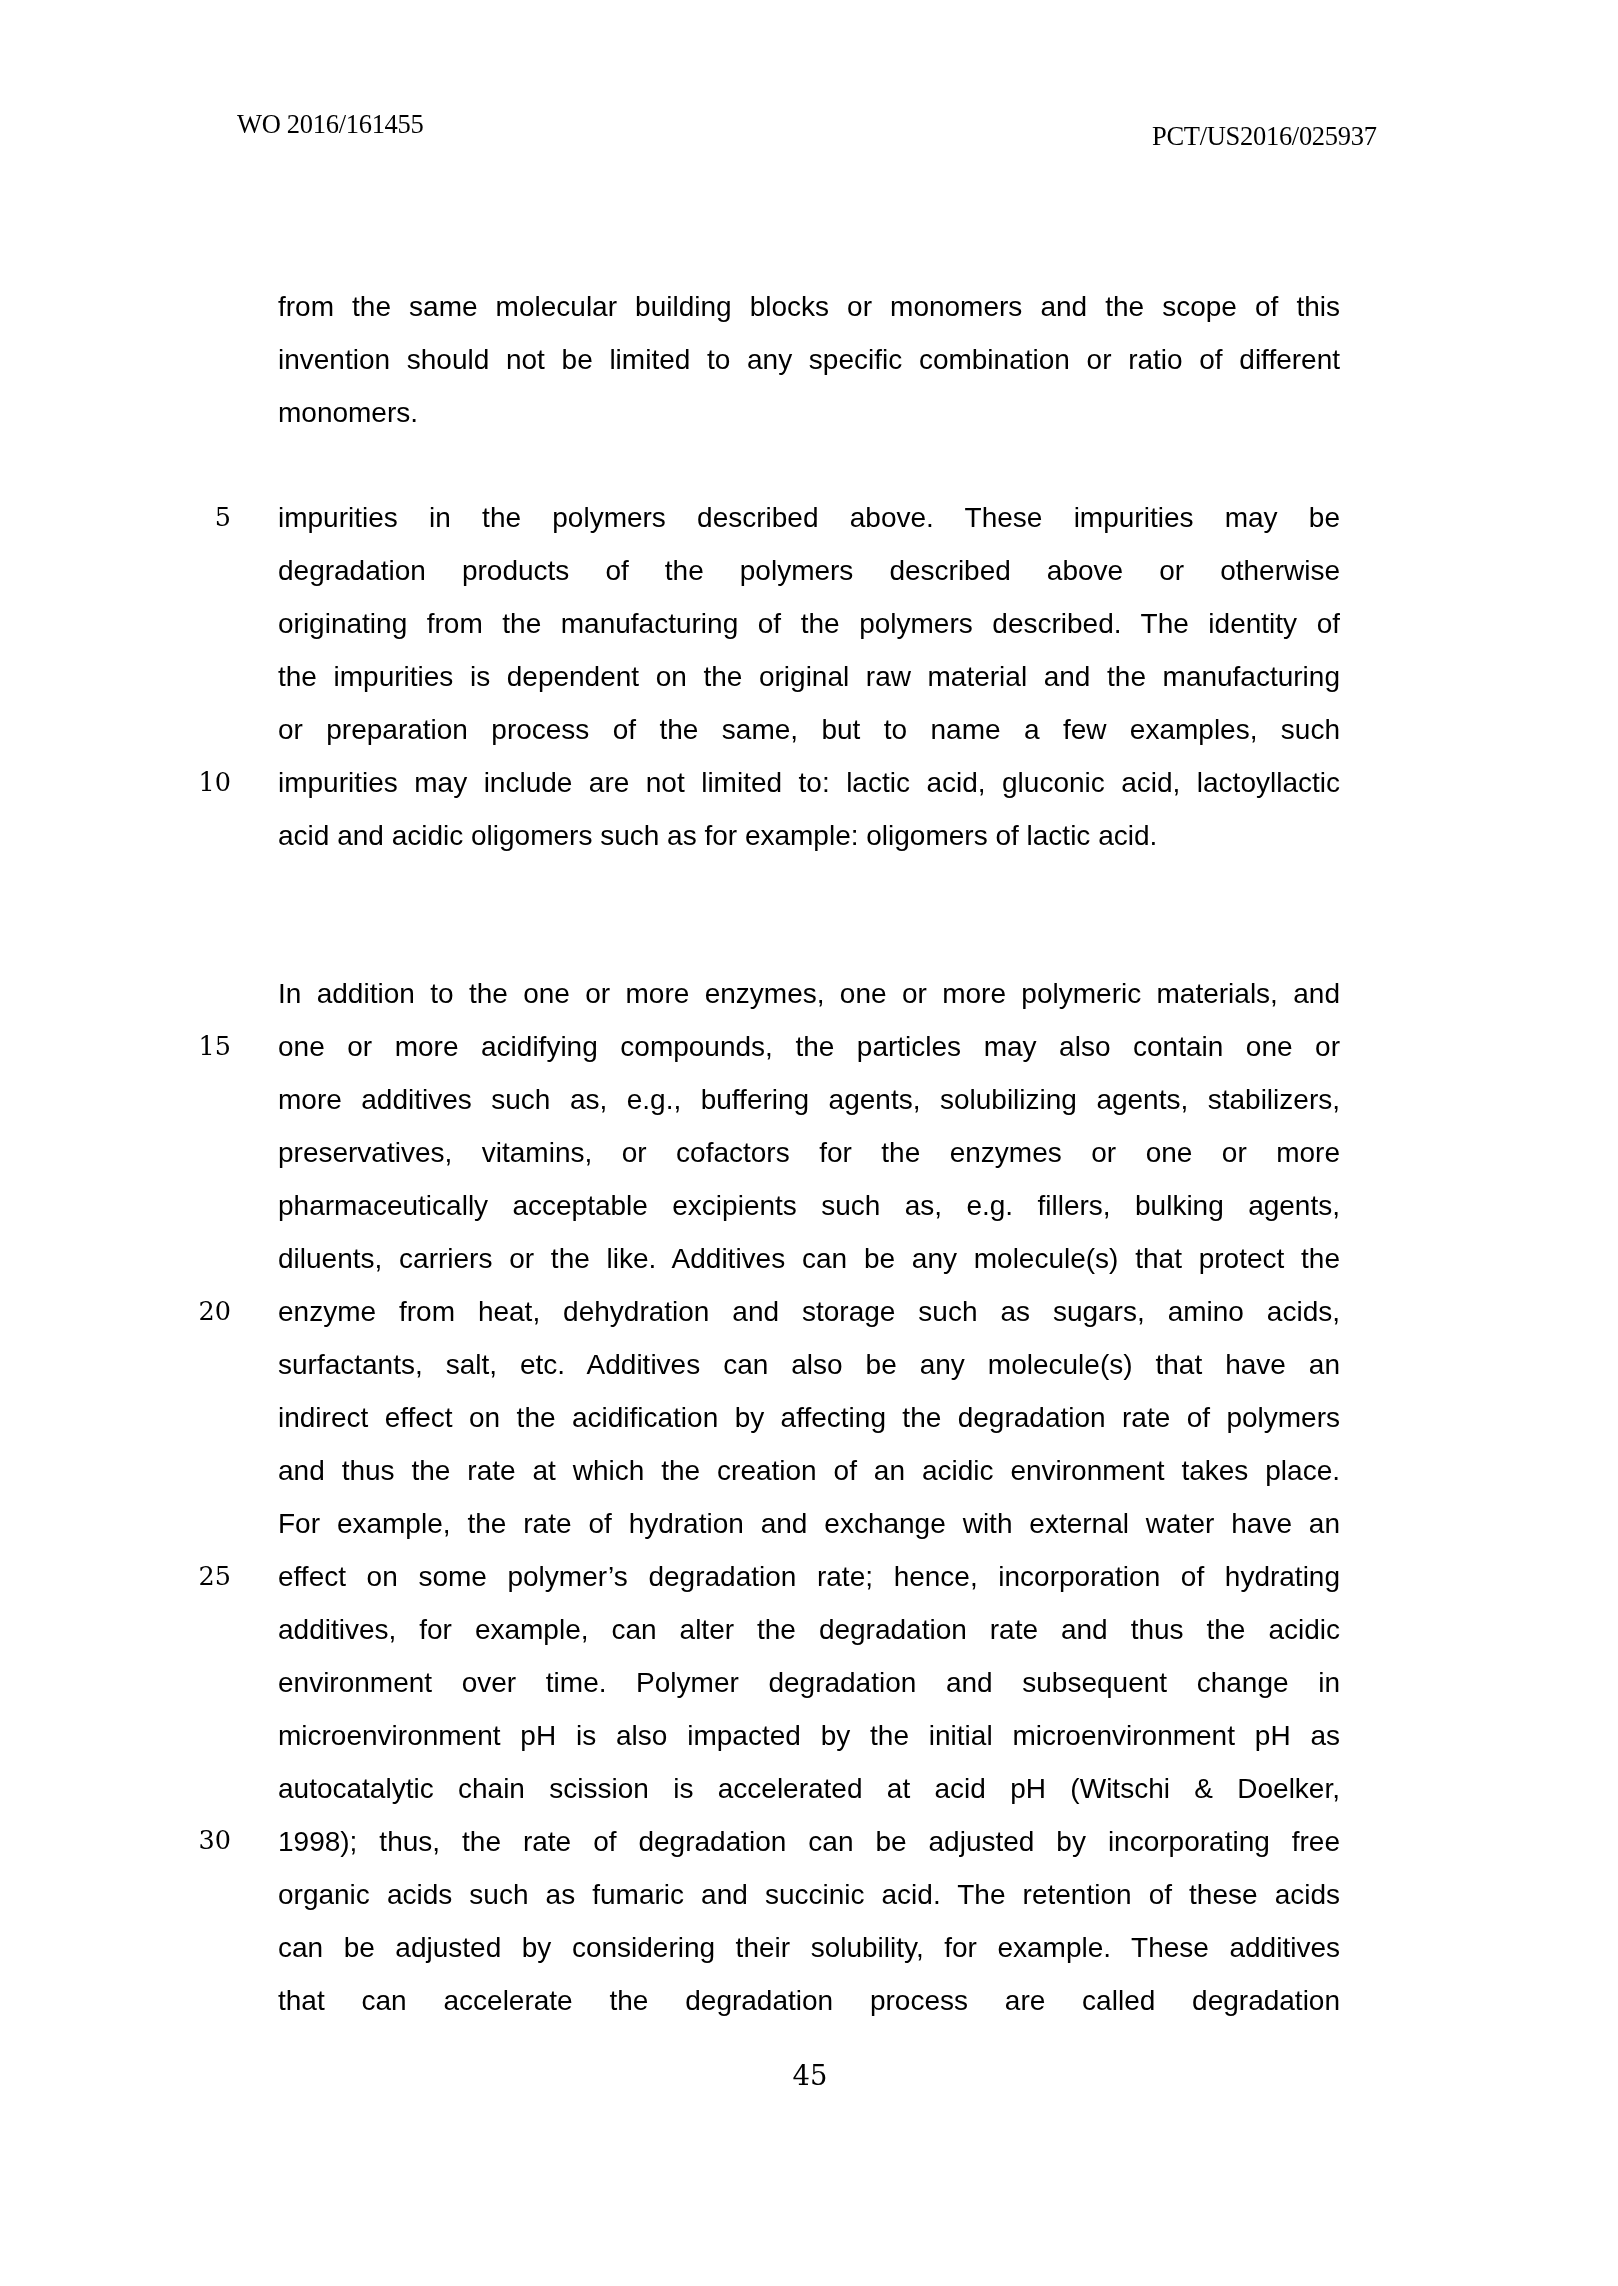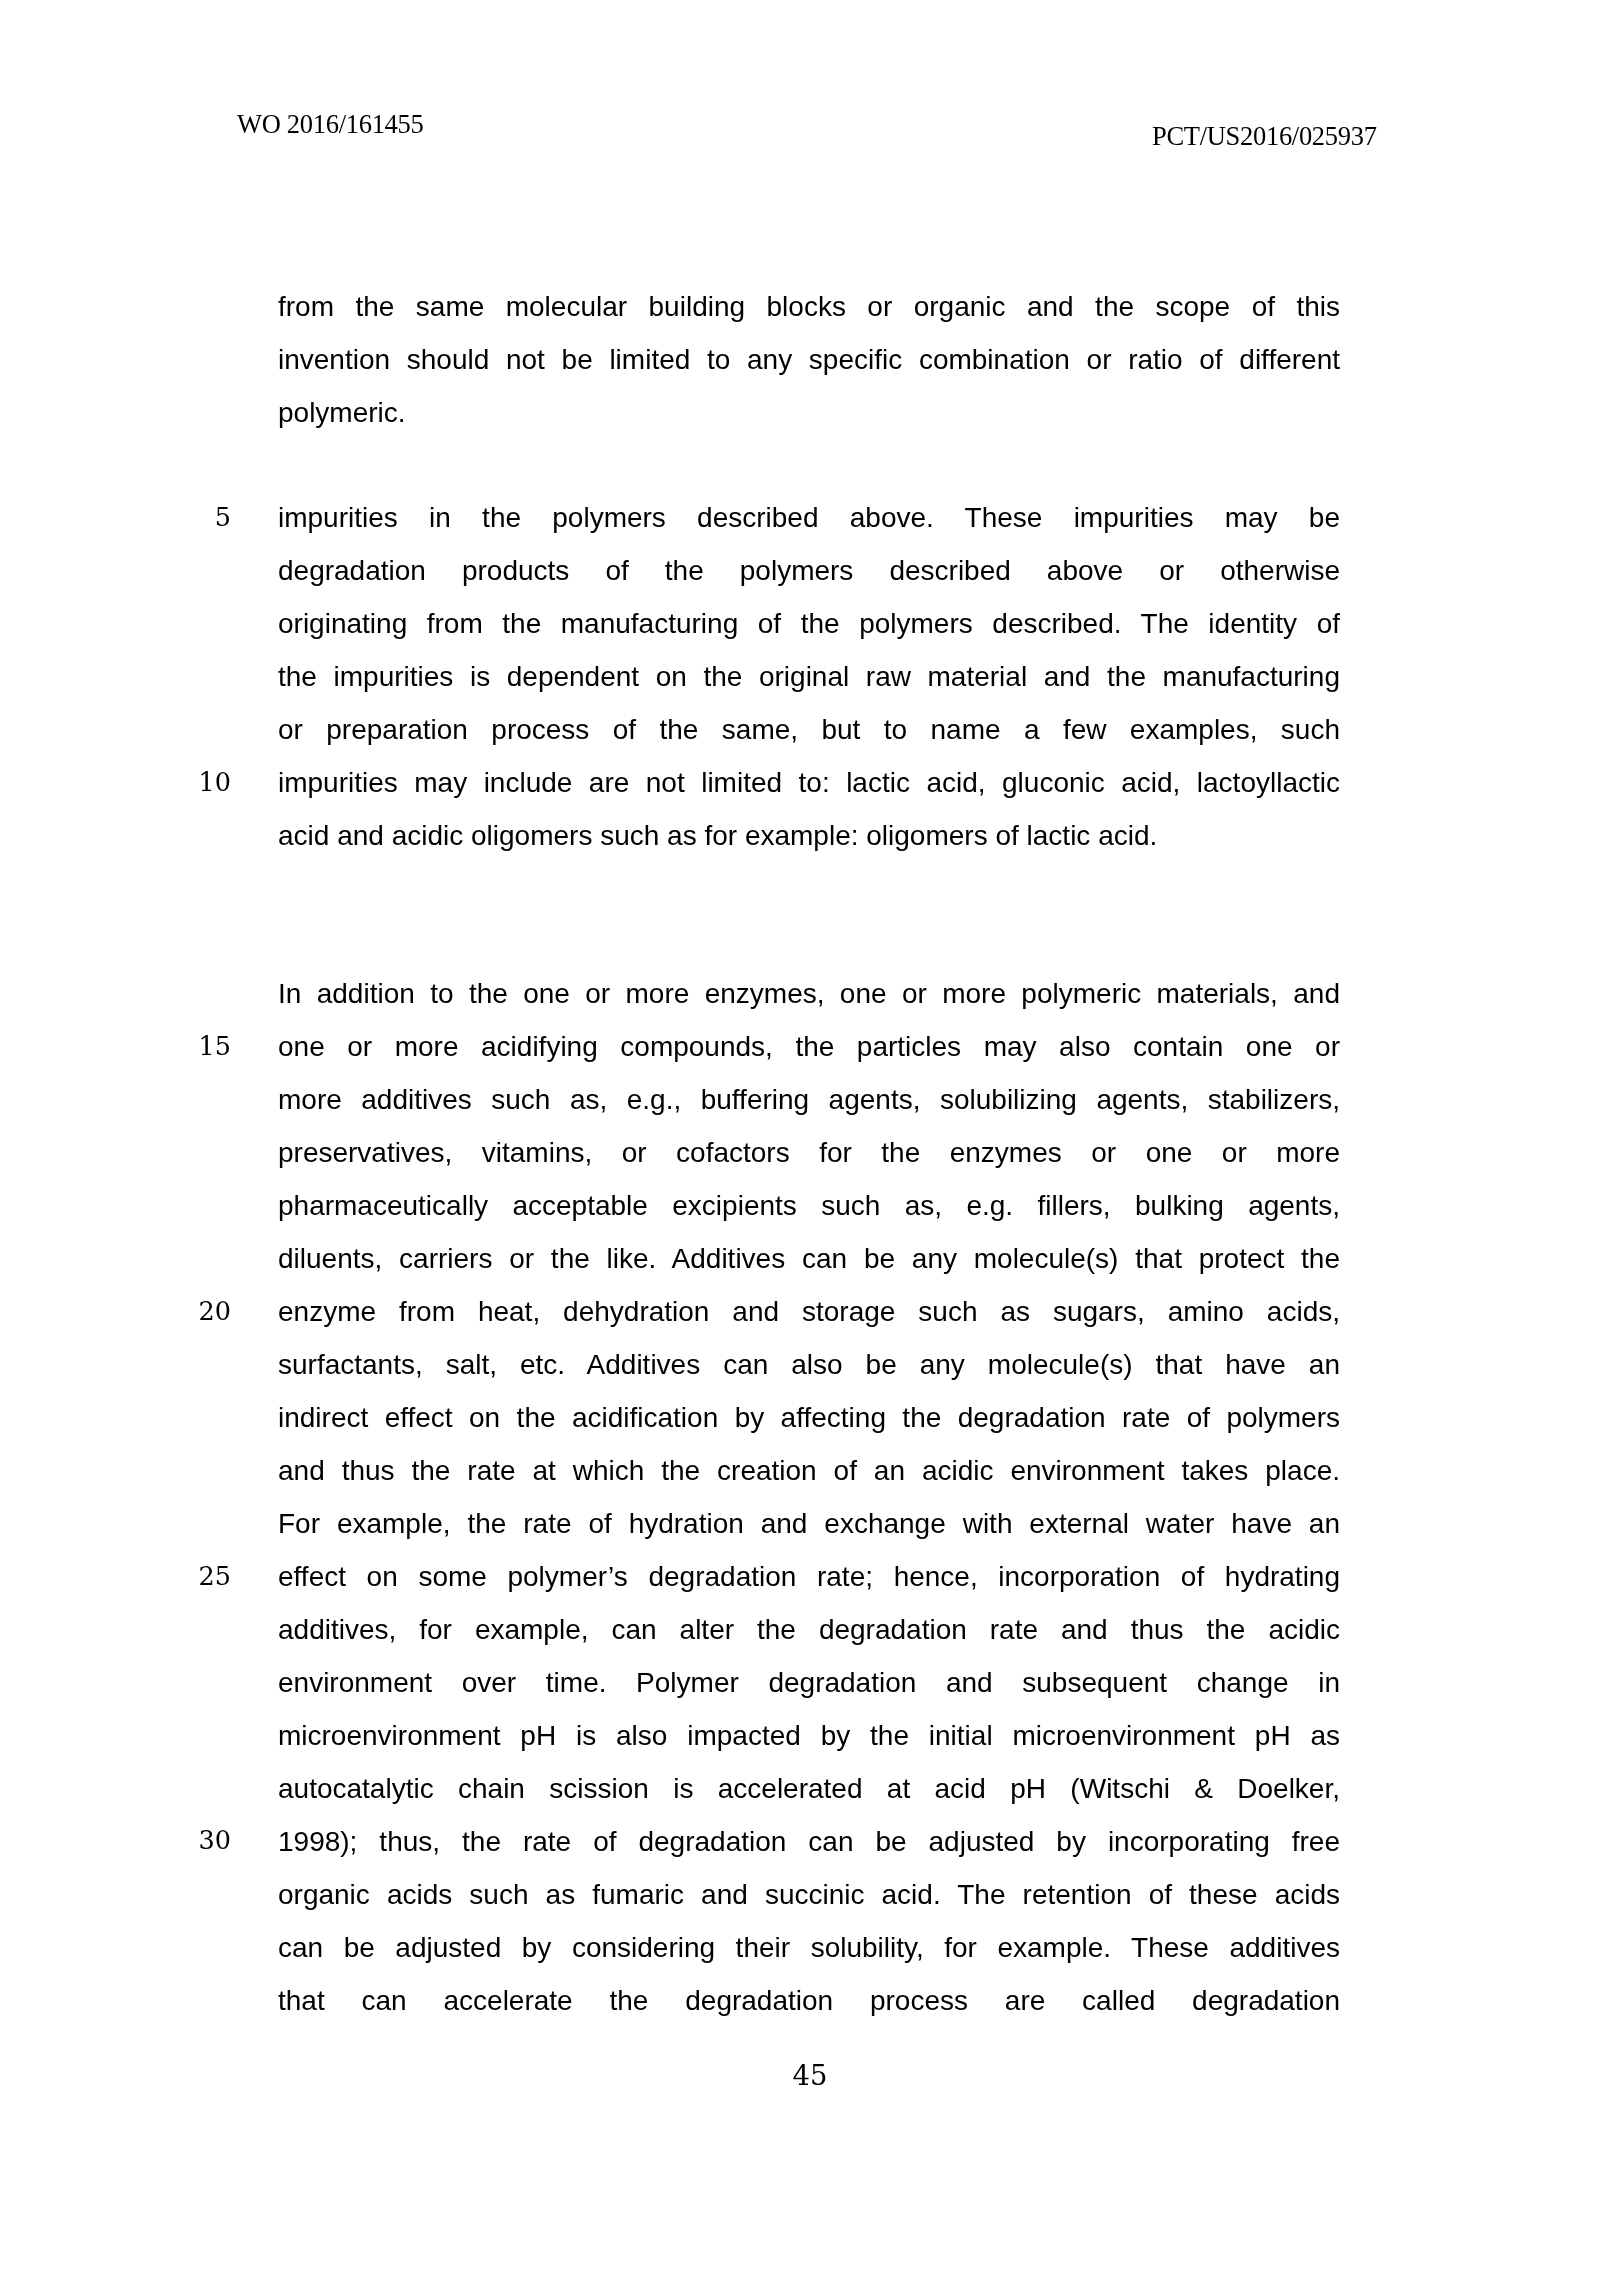--- a/index.html
+++ b/index.html
@@ -86,23 +86,23 @@
 <div id="hdr-right" class="hdr">PCT/US2016/025937</div>
 
 <div id="ln-5" class="lineno">5</div>
 <div id="ln-10" class="lineno">10</div>
 <div id="ln-15" class="lineno">15</div>
 <div id="ln-20" class="lineno">20</div>
 <div id="ln-25" class="lineno">25</div>
 <div id="ln-30" class="lineno">30</div>
 
 <div id="para-1" class="para">
-  <span class="line">from the same molecular building blocks or organic and the scope of this</span>
+  <span class="line">from the same molecular building blocks or monomers and the scope of this</span>
   <span class="line">invention should not be limited to any specific combination or ratio of different</span>
-  <span class="line last">polymeric.</span>
+  <span class="line last">monomers.</span>
 </div>
 
 <div id="para-2" class="para">
   <span class="line">impurities in the polymers described above.  These impurities may be</span>
   <span class="line">degradation products of the polymers described above or otherwise</span>
   <span class="line">originating from the manufacturing of the polymers described.  The identity of</span>
   <span class="line">the impurities is dependent on the original raw material and the manufacturing</span>
   <span class="line">or preparation process of the same, but to name a few examples, such</span>
   <span class="line">impurities may include are not limited to: lactic acid, gluconic acid, lactoyllactic</span>
   <span class="line last">acid and acidic oligomers such as for example: oligomers of lactic acid.</span>

